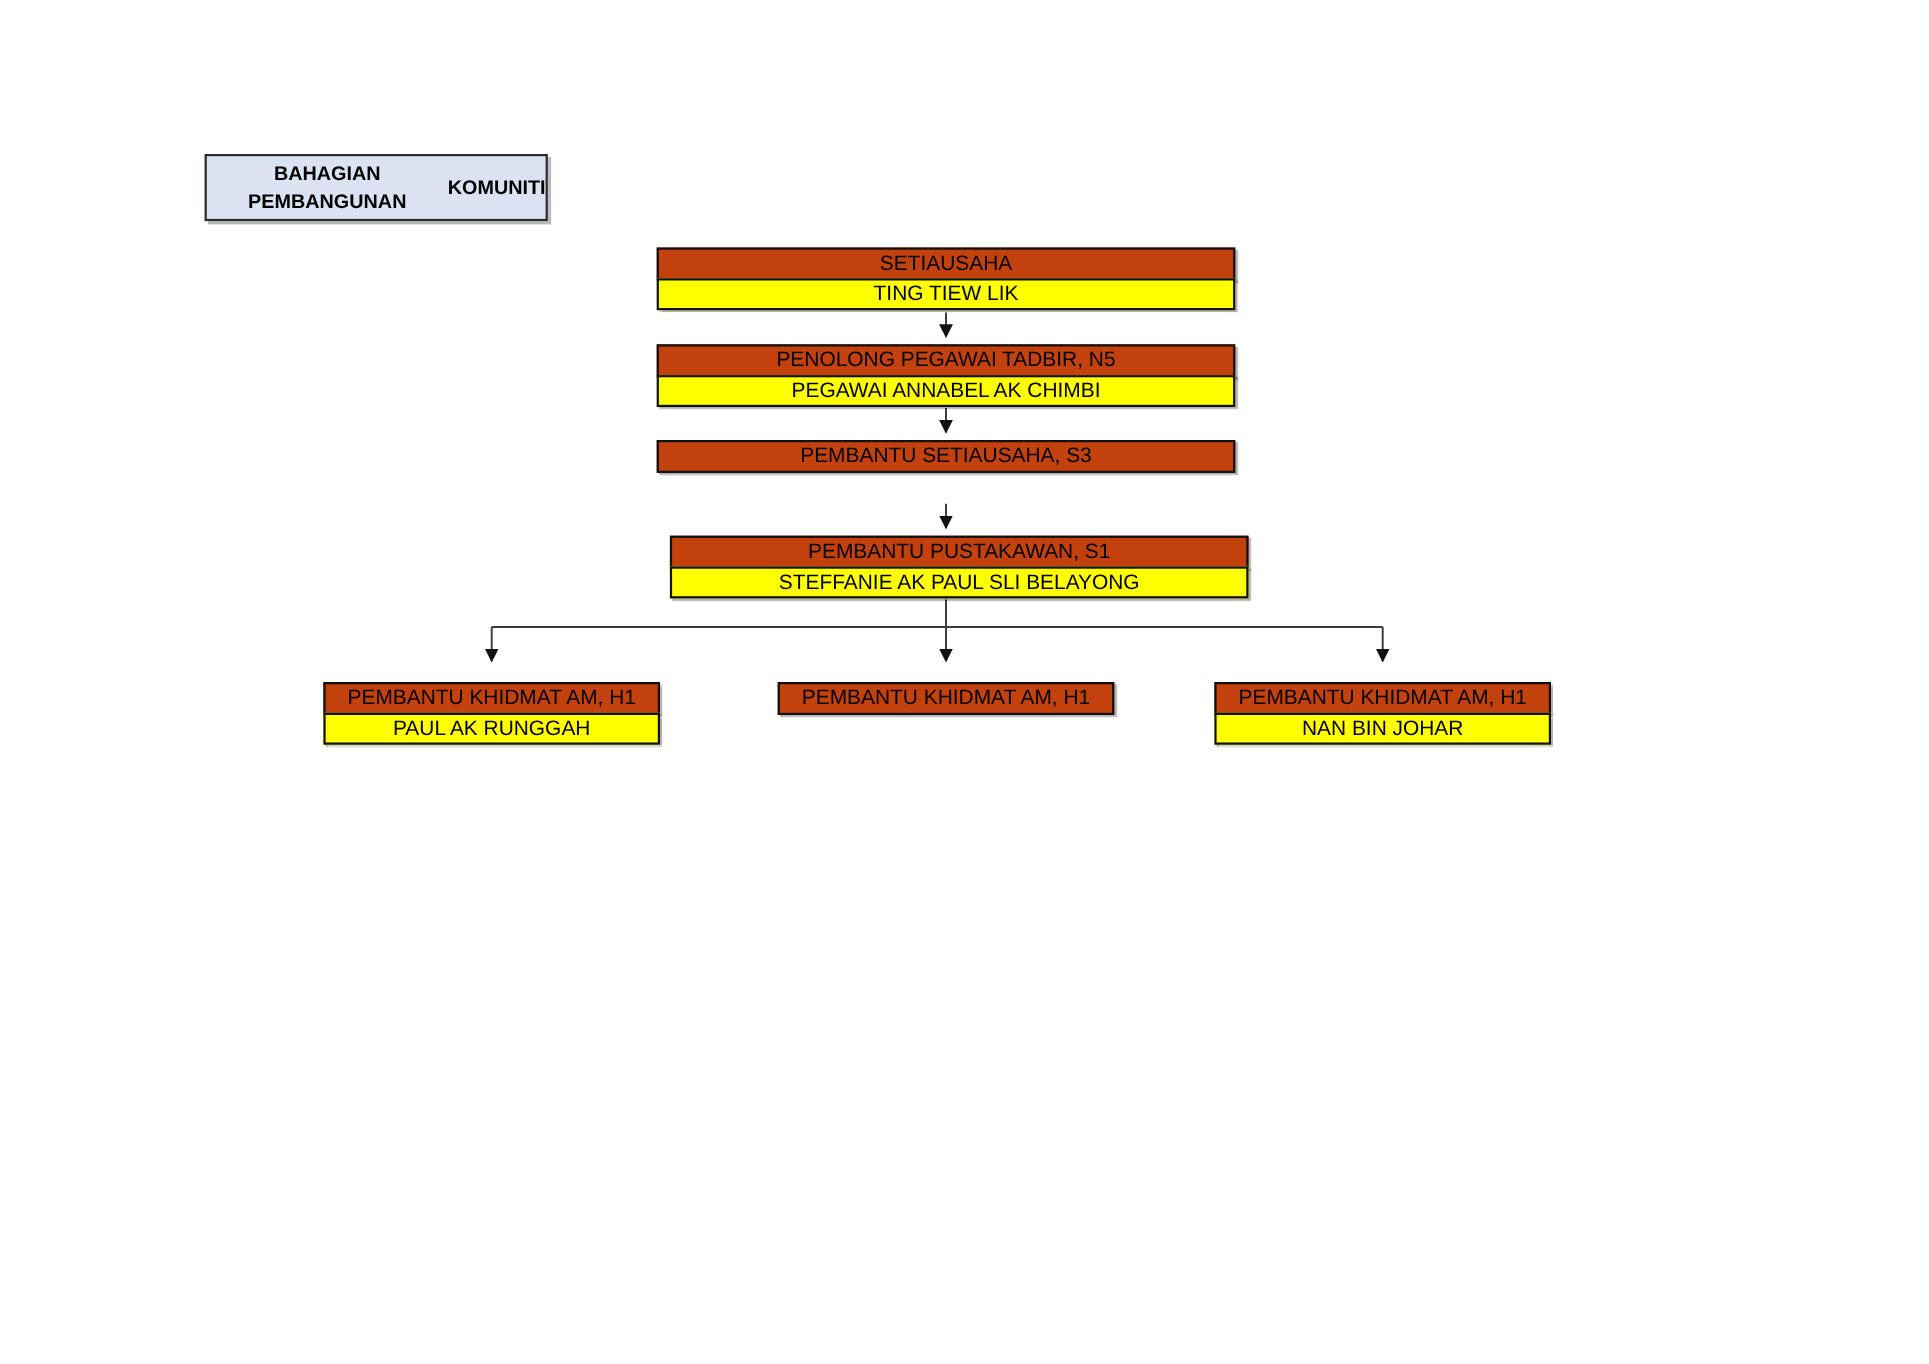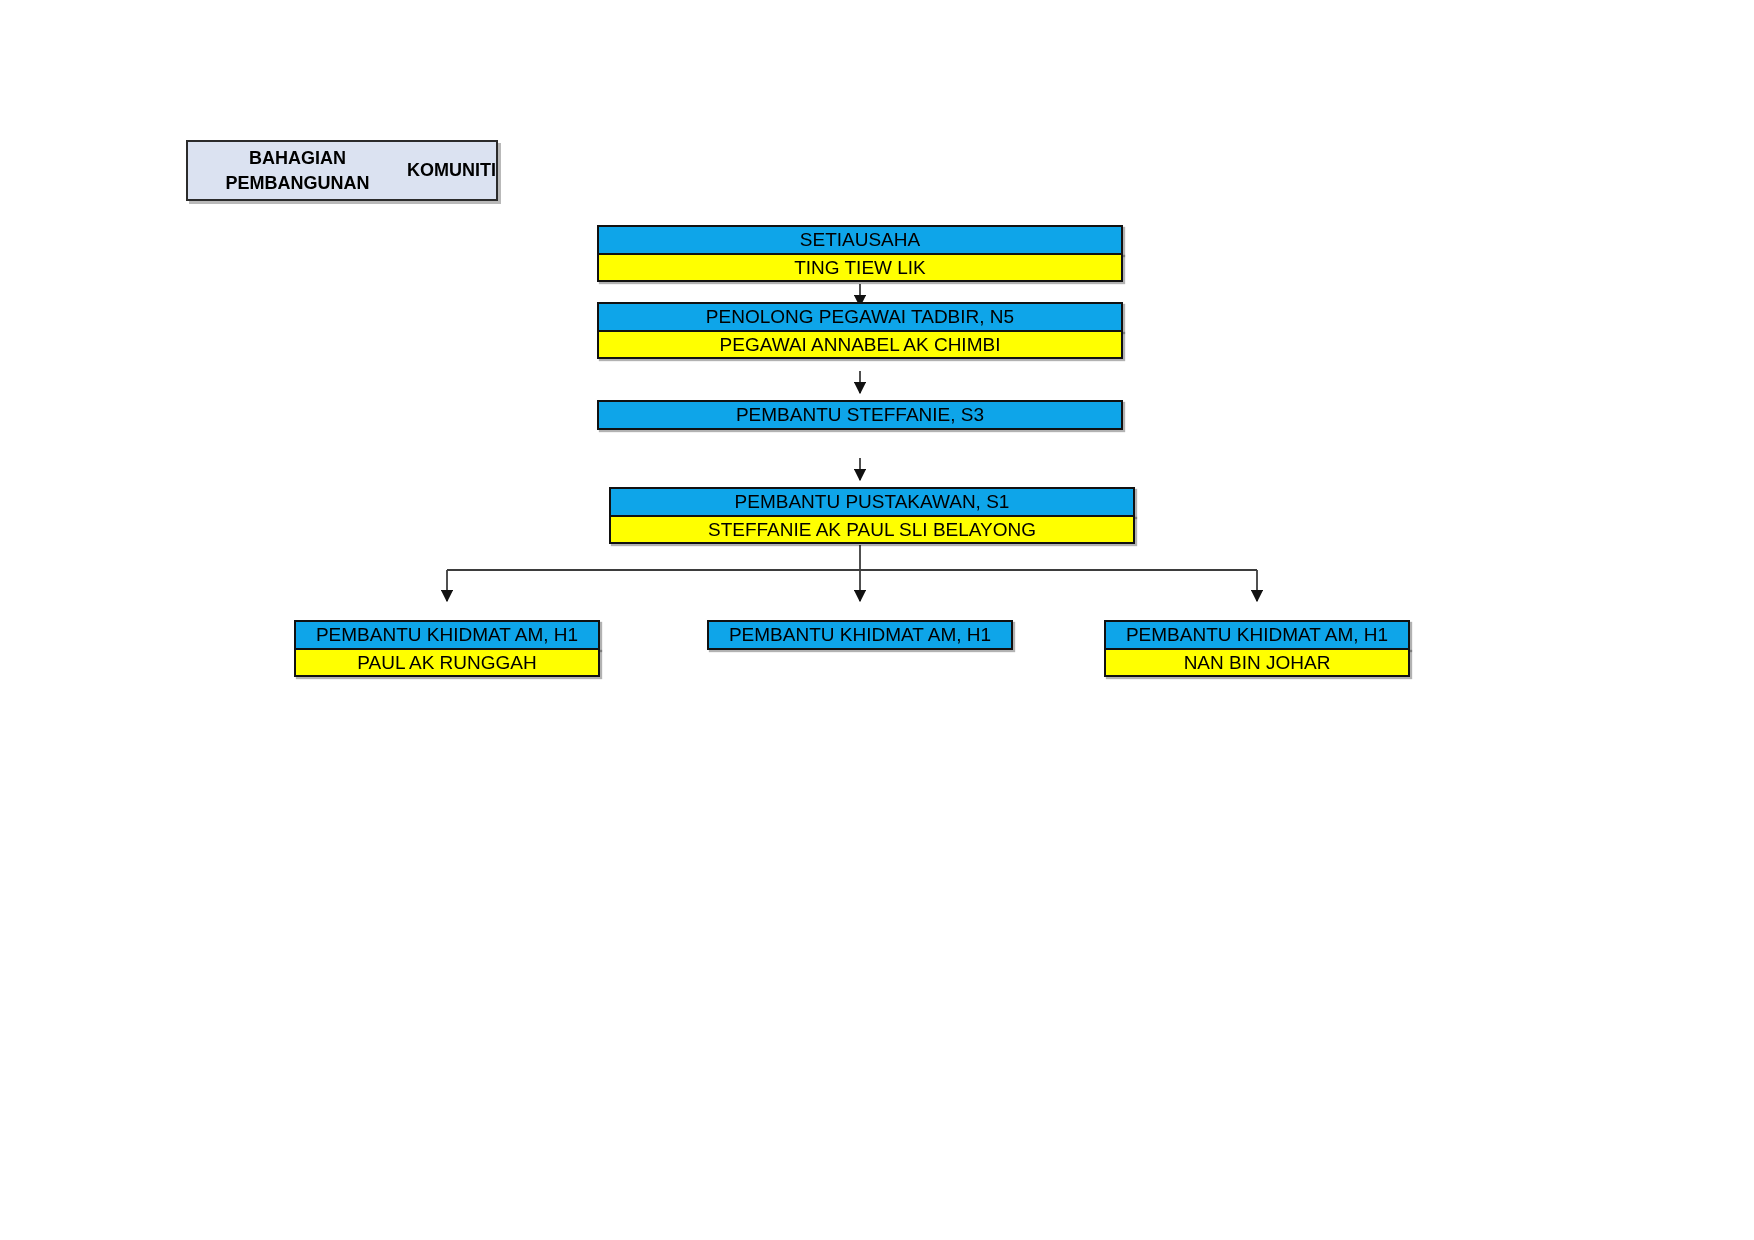--- a/index.html
+++ b/index.html
@@ -52,34 +52,34 @@
     display: flex;
     align-items: center;
     justify-content: center;
     text-align: center;
     font-size: 19px;
     white-space: nowrap;
     box-sizing: border-box;
   }
   .org-box .row.role {
     height: 30px;
-    background: #0ea5e9;
+    background: #c2410c;
     text-align: center;
   }
   .org-box .row.name {
     height: 29px;
     background: #ffff00;
     margin-top: -2px;
   }
   .main-box { left: 597px; width: 526px; }
   .main-box .row { width: 526px; }
   .small-box { width: 306px; top: 620px; }
   .small-box .row { width: 306px; }
   .box-1 { top: 225px; }
-  .box-2 { top: 302px; border-radius: 11px; }
+  .box-2 { top: 313px; border-radius: 11px; }
   .box-3 { top: 400px; }
   .box-4 { top: 487px; margin-left: 12px; }
   .small-left   { left: 294px; }
   .small-center { left: 707px; }
   .small-right  { left: 1104px; }
 </style>
 </head>
 <body>
 
 <div class="canvas">
@@ -111,21 +111,21 @@
     <div class="row role">SETIAUSAHA</div>
     <div class="row name">TING TIEW LIK</div>
   </div>
 
   <div class="org-box main-box box-2">
     <div class="row role">PENOLONG PEGAWAI TADBIR, N5</div>
     <div class="row name">PEGAWAI ANNABEL AK CHIMBI</div>
   </div>
 
   <div class="org-box main-box box-3">
-    <div class="row role">PEMBANTU STEFFANIE, S3</div>
+    <div class="row role">PEMBANTU SETIAUSAHA, S3</div>
   </div>
 
   <div class="org-box main-box box-4">
     <div class="row role">PEMBANTU PUSTAKAWAN, S1</div>
     <div class="row name">STEFFANIE AK PAUL SLI BELAYONG</div>
   </div>
 
   <div class="org-box small-box small-left">
     <div class="row role">PEMBANTU KHIDMAT AM, H1</div>
     <div class="row name">PAUL AK RUNGGAH</div>

